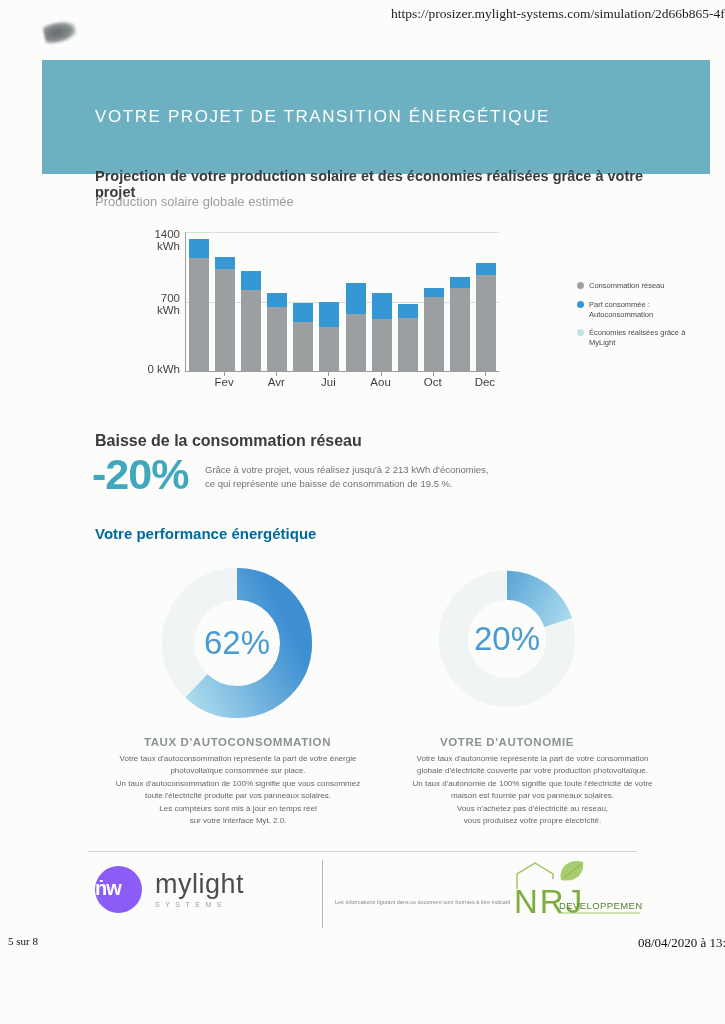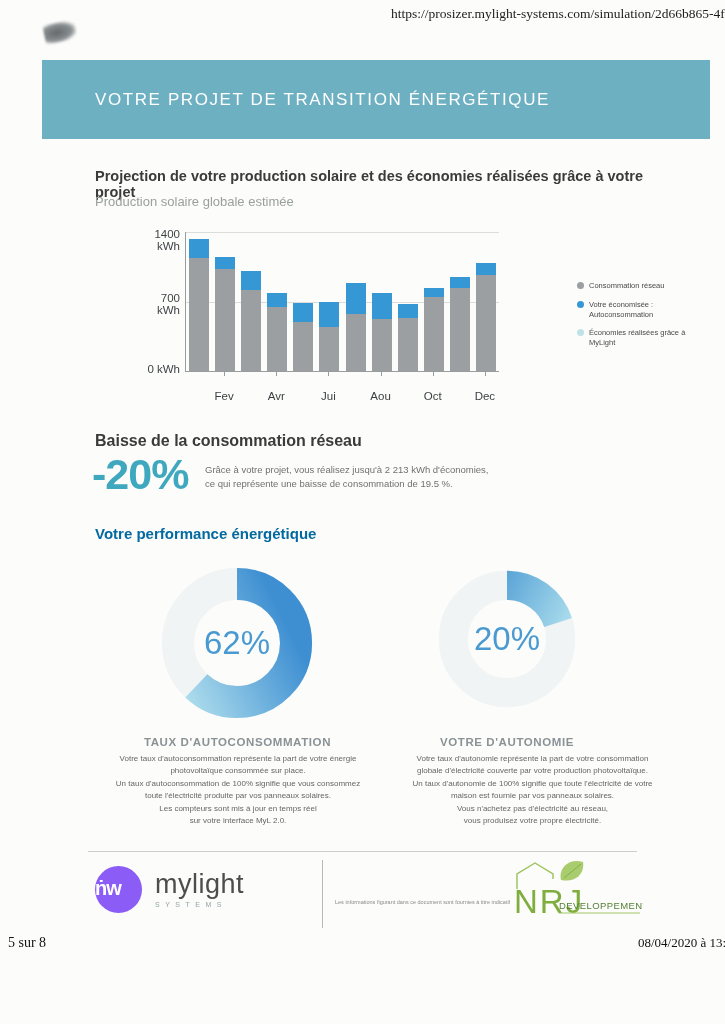--- a/index.html
+++ b/index.html
@@ -3,30 +3,30 @@
 <meta charset="utf-8">
 <style>
   html,body{margin:0;padding:0;background:#e8e8e8;}
   .page{position:relative;width:725px;height:1024px;background:#fcfcfa;overflow:hidden;
         font-family:"Liberation Sans",sans-serif;color:#3c3c3c;}
 
   
   .url{position:absolute;left:391px;top:6px;font-family:"Liberation Serif",serif;
        font-size:13.5px;color:#1c1c1c;white-space:nowrap;}
   .page-number{position:absolute;left:8px;top:935px;font-family:"Liberation Serif",serif;
-       font-size:14px;color:#111;}
+       font-size:11px;color:#111;}
   .print-date{position:absolute;left:638px;top:935px;font-family:"Liberation Serif",serif;
        font-size:13px;color:#111;white-space:nowrap;}
 
   .artifact{position:absolute;left:44px;top:22px;width:32px;height:20px;
        background:radial-gradient(ellipse at 40% 50%,#3f4447 0%,#6d7478 55%,rgba(120,126,130,0) 80%);
        transform:rotate(-12deg);opacity:.8;filter:blur(1px);}
 
   
-  .banner{position:absolute;left:42px;top:60px;width:668px;height:79px;background:#6db0c2;}
+  .banner{position:absolute;left:42px;top:60px;width:668px;height:114px;background:#6db0c2;}
   .banner-title{position:absolute;left:53px;top:50%;transform:translateY(-50%);
        color:#ffffff;font-size:17px;letter-spacing:1.6px;font-weight:500;white-space:nowrap;}
 
   
   .proj-heading{position:absolute;left:95px;top:168px;width:580px;font-size:14.5px;
        font-weight:700;color:#3b3b3b;}
   .prod-line{position:absolute;left:95px;top:194px;display:flex;align-items:baseline;gap:10px;}
   .prod-label{font-size:13px;color:#9aa0a0;}
   .prod-value{font-size:27px;font-weight:700;color:#4bb2c6;letter-spacing:1px;}
 
@@ -37,21 +37,21 @@
   .plot{position:absolute;left:185px;top:232px;width:313px;height:139px;
        border-left:1px solid #979c9f;border-bottom:1px solid #979c9f;}
   .gridline{position:absolute;left:0;width:100%;height:1px;background:#dcdcda;}
   .grid-top{top:0;}
   .grid-mid{top:50%;}
   .bars{position:absolute;left:0;top:0;width:100%;height:100%;display:flex;
        justify-content:space-around;align-items:flex-end;}
   .bar-slot{width:26px;height:100%;display:flex;justify-content:center;align-items:flex-end;}
   .bar{width:20px;height:100%;display:flex;flex-direction:column;justify-content:flex-end;}
   .x-axis{position:absolute;left:185px;top:372px;width:313px;display:flex;}
-  .x-cell{flex:1 1 0;text-align:center;font-size:11.5px;color:#3a3f42;position:relative;padding-top:18px;}
+  .x-cell{flex:1 1 0;text-align:center;font-size:11.5px;color:#3a3f42;position:relative;padding-top:4px;}
   .x-tick{position:absolute;left:50%;top:0;width:1px;height:4px;background:#979c9f;}
 
   .legend{position:absolute;left:577px;top:281px;width:114px;}
   .legend-item{display:flex;gap:5px;margin-bottom:9px;}
   .legend-dot{width:7px;height:7px;border-radius:50%;flex:0 0 auto;margin-top:1px;}
   .legend-label{font-size:7.5px;line-height:1.3;color:#4a4a4a;}
 
   
   .baisse-heading{position:absolute;left:95px;top:432px;font-size:16px;font-weight:700;color:#3b3b3b;}
   .baisse-value{position:absolute;left:92px;top:450px;font-size:43px;font-weight:700;
@@ -207,21 +207,21 @@
       <div class="x-cell"></div>
       <div class="x-cell"><div class="x-tick"></div>Dec</div>
     </div>
   <div class="legend" id="legend">
       <div class="legend-item">
         <div class="legend-dot" style="background: rgb(155, 159, 162);"></div>
         <div class="legend-label">Consommation réseau</div>
       </div>
       <div class="legend-item">
         <div class="legend-dot" style="background: rgb(53, 152, 212);"></div>
-        <div class="legend-label">Votre économisée : Autoconsommation</div>
+        <div class="legend-label">Part consommée : Autoconsommation</div>
       </div>
       <div class="legend-item">
         <div class="legend-dot" style="background: rgb(191, 226, 230);"></div>
         <div class="legend-label">Économies réalisées grâce à MyLight</div>
       </div>
     </div>
 
   <div class="baisse-heading">Baisse de la consommation réseau</div>
   <div class="baisse-value">-20%</div>
   <div class="baisse-desc">Grâce à votre projet, vous réalisez jusqu'à 2 213 kWh d'économies,

